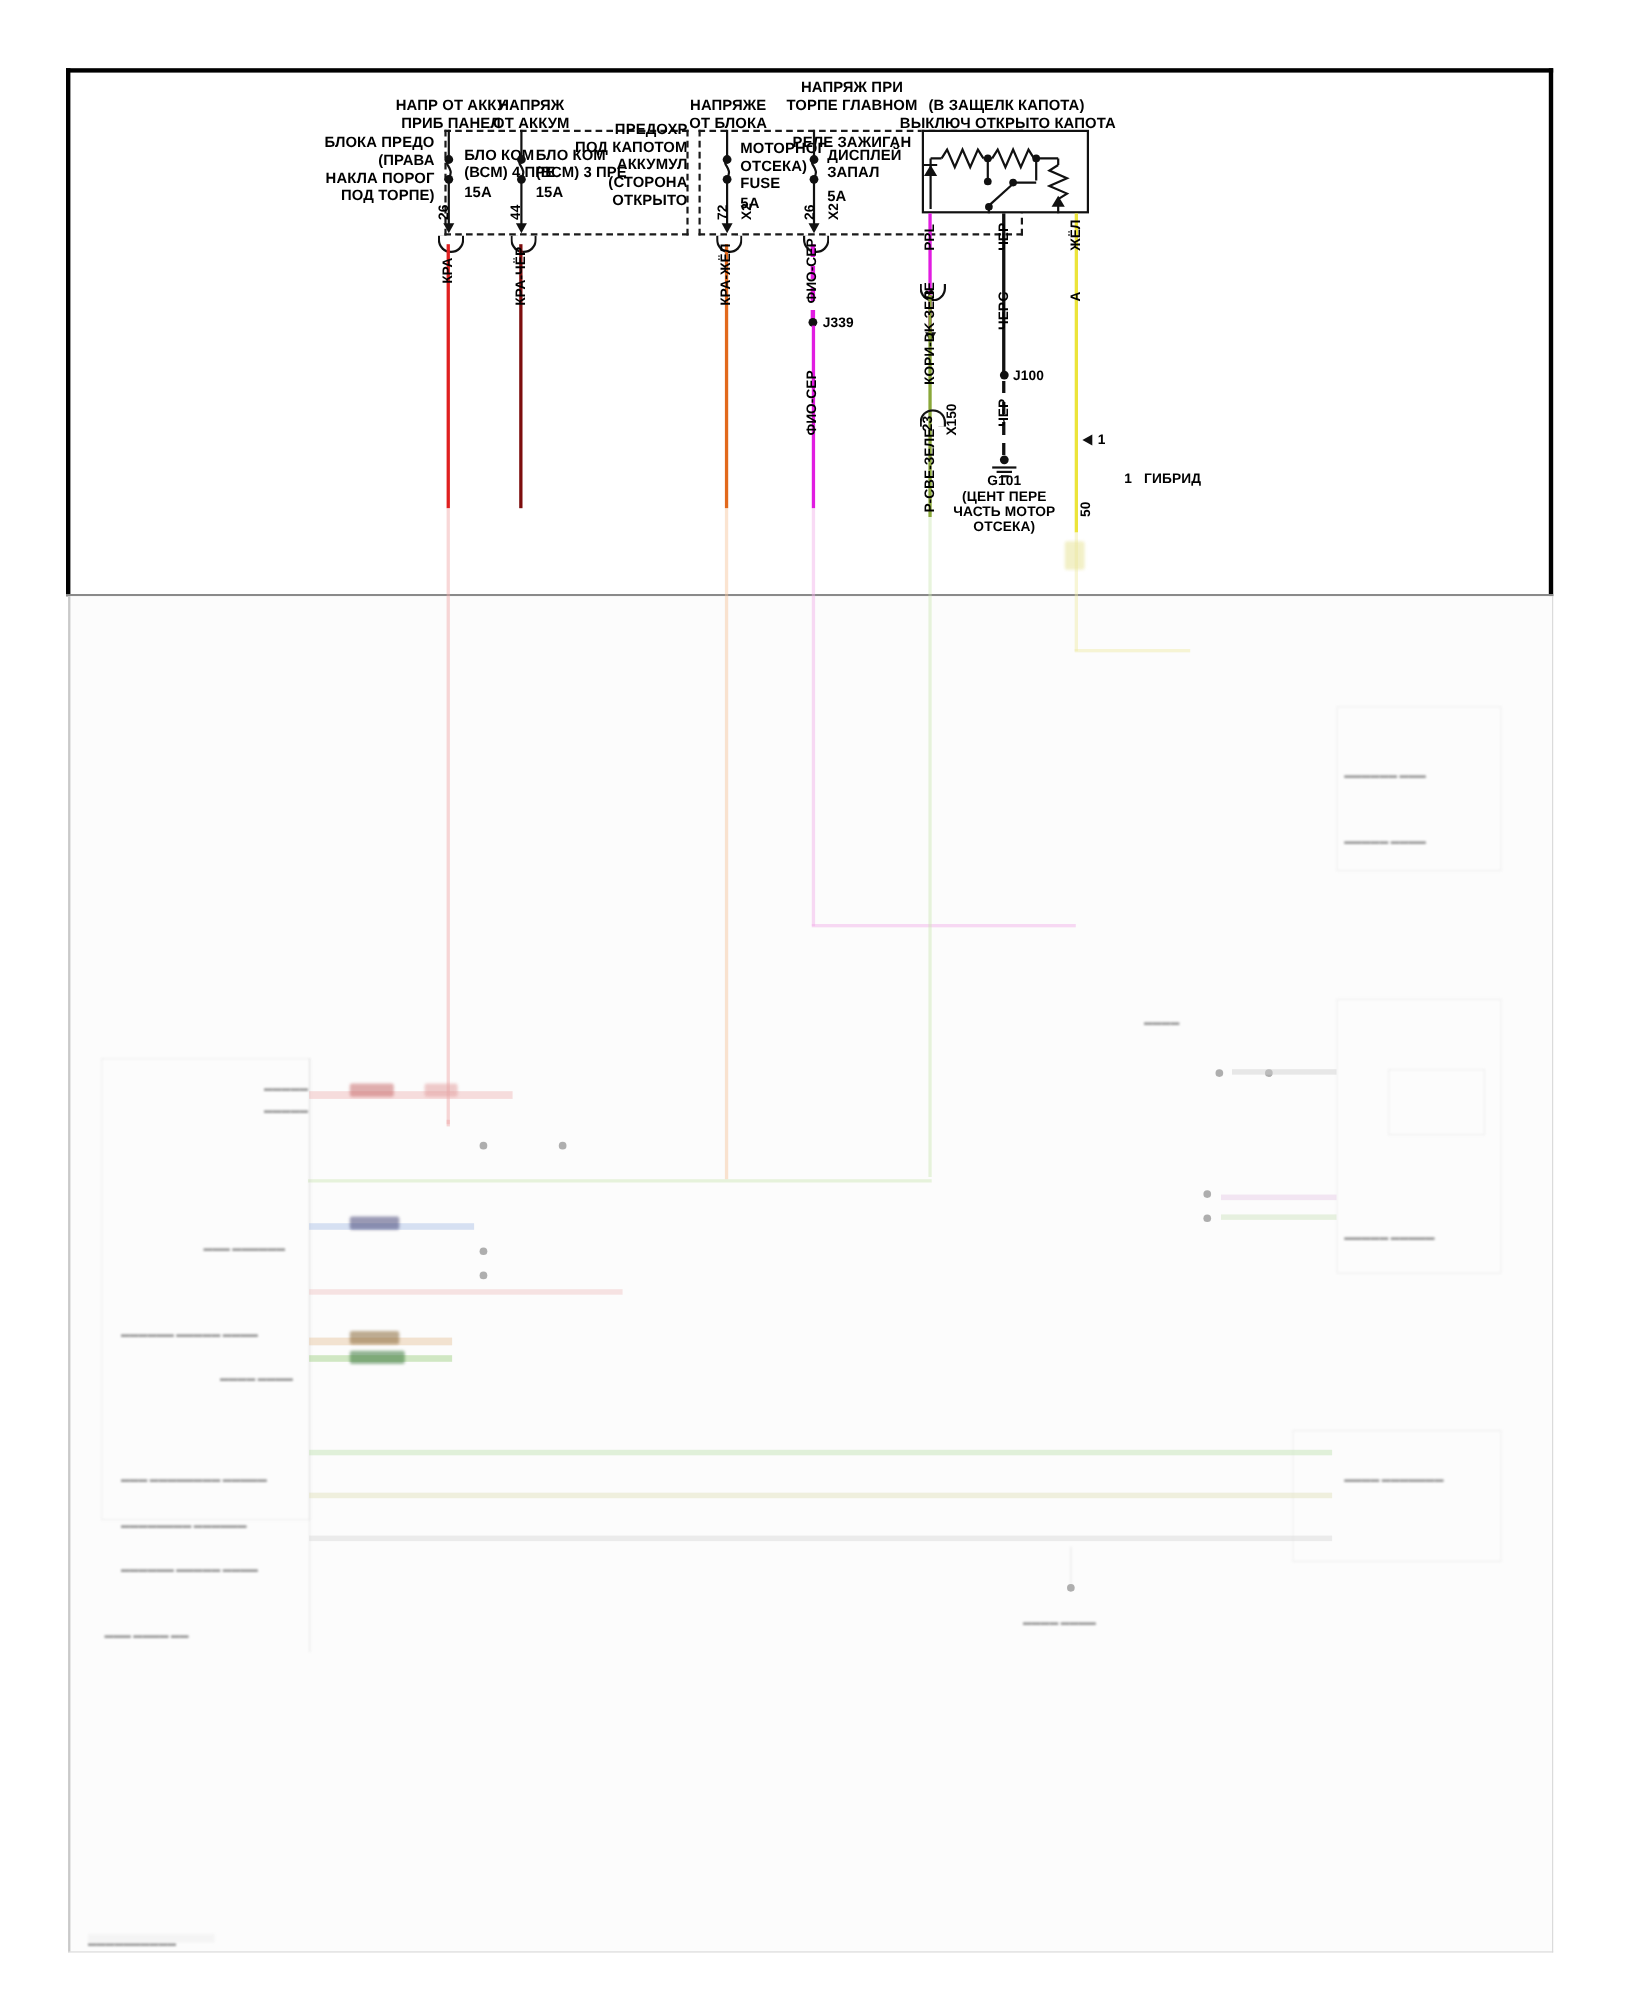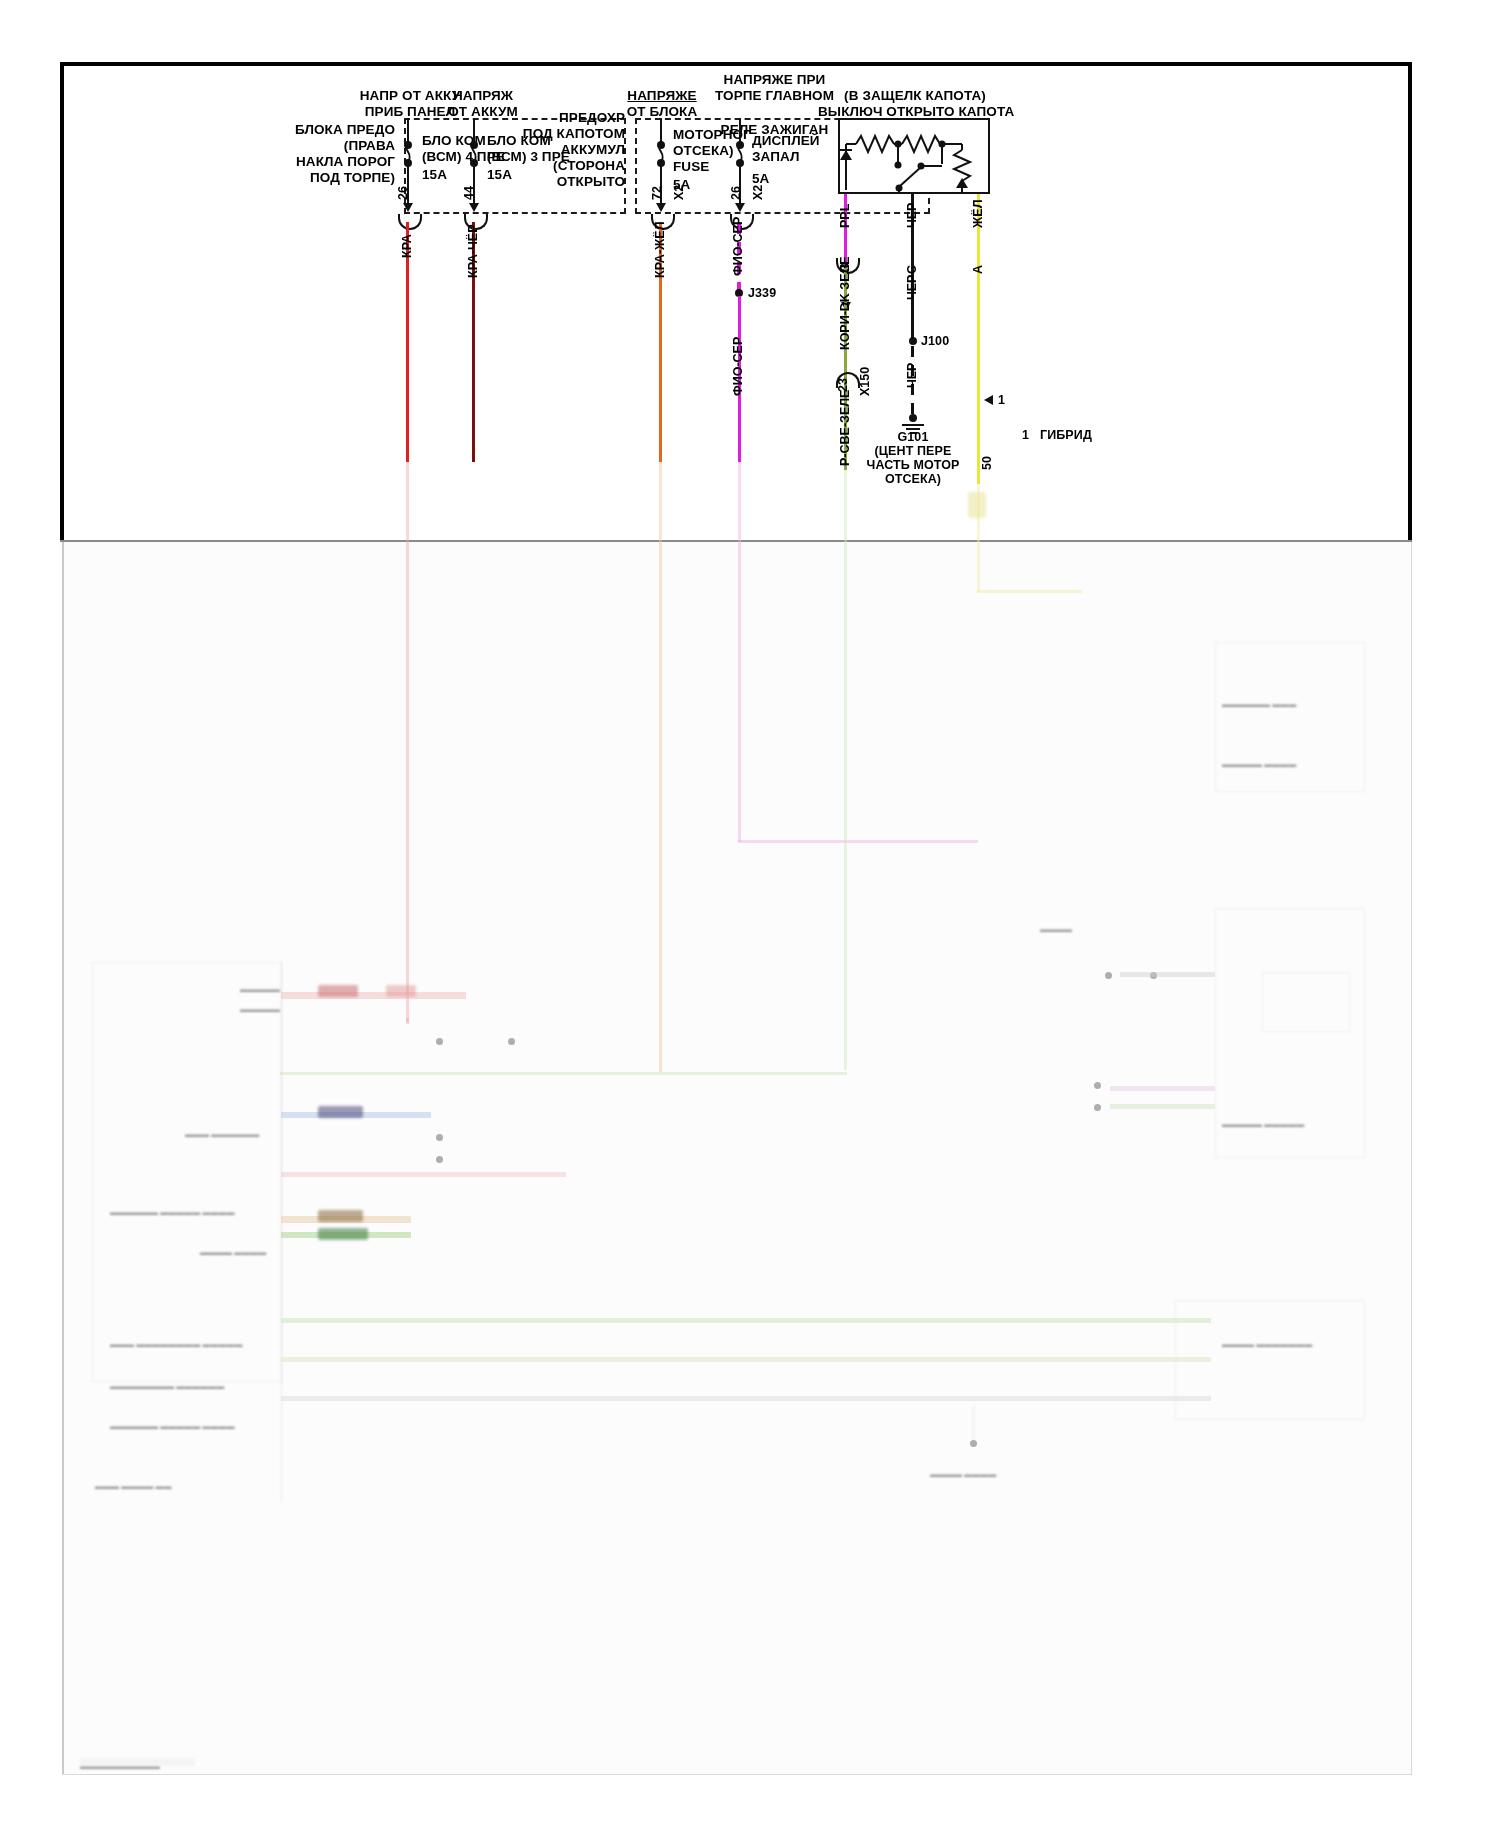--- a/index.html
+++ b/index.html
@@ -133,24 +133,24 @@
   <div class="vt" style="left:466px;top:278px;">КРА-ЧЁР</div>
 
   <div class="dashbox" style="left:635px;top:118px;width:295px;height:96px;"></div>
 
   <div class="t r" style="left:510px;top:110px;width:115px;">ПРЕДОХР</div>
   <div class="t r" style="left:510px;top:126px;width:115px;">ПОД КАПОТОМ</div>
   <div class="t r" style="left:510px;top:142px;width:115px;">АККУМУЛ</div>
   <div class="t r" style="left:510px;top:158px;width:115px;">(СТОРОНА</div>
   <div class="t r" style="left:510px;top:174px;width:115px;">ОТКРЫТО</div>
 
-  <div class="t c" style="left:602px;top:88px;width:120px;text-decoration:underline;">НАПРЯЖЕ</div>
+  <div class="t c" style="left:602px;top:88px;width:120px;">НАПРЯЖЕ</div>
   <div class="t c" style="left:602px;top:104px;width:120px;">ОТ БЛОКА</div>
 
-  <div class="t c" style="left:672px;top:72px;width:205px;">НАПРЯЖЕ ПРИ</div>
+  <div class="t c" style="left:672px;top:72px;width:205px;">НАПРЯЖ ПРИ</div>
   <div class="t c" style="left:672px;top:88px;width:205px;">ТОРПЕ ГЛАВНОМ</div>
   <div class="t c" style="left:672px;top:104px;width:205px;margin-top:18px;">РЕЛЕ ЗАЖИГАН</div>
 
   <div class="vline" style="left:660px;top:118px;height:26px;"></div>
   <div class="dot" style="left:657px;top:141px;"></div>
   <svg class="zig" style="left:653px;top:146px;" width="18" height="16" viewBox="0 0 18 16">
     <path d="M8 0 C 2 3, 14 7, 8 16" fill="none" stroke="#111" stroke-width="2"></path>
   </svg>
   <div class="dot" style="left:657px;top:159px;"></div>
   <div class="vline" style="left:660px;top:165px;height:40px;"></div>

